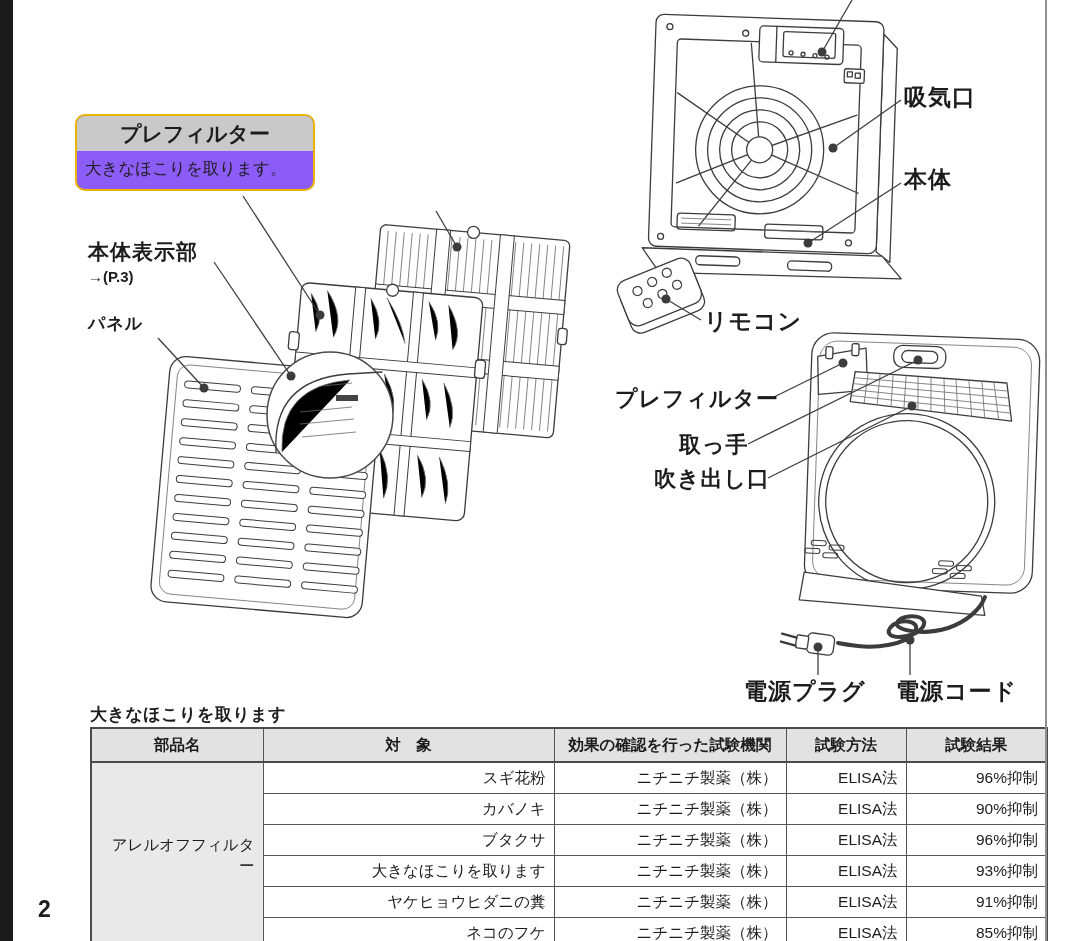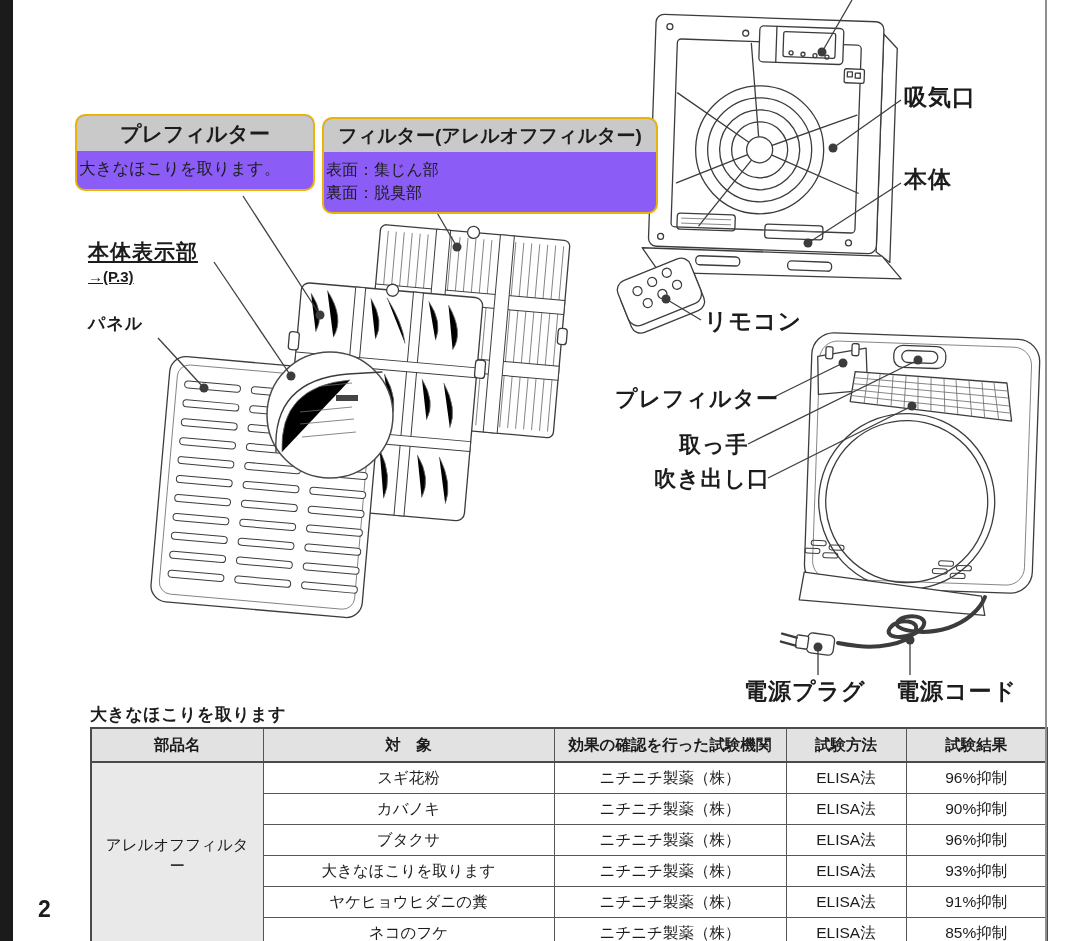--- a/index.html
+++ b/index.html
@@ -12,49 +12,49 @@
   #right-edge{left:1045px;top:0;width:2px;height:941px;background:#8f8f8f;}
   svg{position:absolute;left:0;top:0;}
   .lineart{stroke:#3c3c3c;fill:none;stroke-width:1.3;stroke-linecap:round;stroke-linejoin:round;}
   .fillw{fill:#fff;}
   .thin{stroke-width:0.8;stroke:#6a6a6a;}
   .leader{stroke:#3f3f3f;stroke-width:1.3;fill:none;}
   .dot{fill:#3c3c3c;stroke:none;}
 
   .callout{border:2px solid #eab308;border-radius:10px;overflow:hidden;background:#8b5cf6;}
   .callout .ttl{background:#c9c9c9;text-align:center;font-weight:bold;padding:4px 2px 3px;}
-  .callout .bd{padding:6px 2px 8px;font-size:16.5px;line-height:1.45;}
+  .callout .bd{padding:6px 8px 8px;font-size:16.5px;line-height:1.45;}
   #prefilter-box{left:75px;top:114px;width:236px;}
   #prefilter-box .ttl{font-size:21px;}
   #filter-box{left:322px;top:117px;width:332px;}
   #filter-box .ttl{font-size:19px;}
   #filter-box .bd{font-size:16px;}
 
   .plabel{font-size:22px;font-weight:600;white-space:nowrap;letter-spacing:1px;}
   .plabel.big{font-size:23px;}
-  #display-unit-label{left:88px;top:238px;text-decoration:underline;}
+  #display-unit-label{left:88px;top:238px;}
   #display-unit-label .l1{font-size:21px;font-weight:600;letter-spacing:1px;}
   #display-unit-label .l2{font-size:15px;font-weight:bold;margin-top:2px;}
   #panel-label{left:88px;top:312px;}
   #intake-label{left:904px;top:82px;}
   #body-label{left:904px;top:164px;}
   #remote-label{left:704px;top:306px;}
   #storage-label{left:615px;top:384px;}
   #handle-label{left:679px;top:430px;}
   #outlet-label{left:654px;top:464px;}
   #plug-label{left:744px;top:676px;}
   #cord-label{left:896px;top:676px;}
 
   #table-title{left:90px;top:703px;font-size:17px;font-weight:bold;letter-spacing:.5px;}
   #suppression-table{left:90px;top:727px;width:956px;border-collapse:collapse;table-layout:fixed;
     border:2.5px solid #4a4a4a;font-size:15.5px;}
   #suppression-table th,#suppression-table td{border:1.2px solid #555;padding:2px 8px;}
   #suppression-table th{background:#e2e2e2;font-weight:600;height:28px;text-align:center;}
   #suppression-table thead th{border-bottom:2px solid #4a4a4a;}
-  #suppression-table td{height:26px;text-align:center;background:#fff;}
+  #suppression-table td{height:26px;text-align:right;background:#fff;}
   #suppression-table td.part{background:#e9e9e9;vertical-align:middle;}
   #page-number{left:38px;top:896px;font-size:23px;font-weight:bold;}
 </style>
 </head>
 <body>
 
 <div id="page">
 
   <svg width="1080" height="941" viewBox="0 0 1080 941">
     <defs>
@@ -250,27 +250,20 @@
         <circle class="dot" cx="818" cy="647" r="4.5"></circle>
       <path class="leader" d="M910 643 L910 675"></path>
         <circle class="dot" cx="910" cy="640" r="4.5"></circle>
     </g>
   </svg>
 
   <div class="abs callout" id="prefilter-box">
     <div class="ttl">プレフィルター</div>
     <div class="bd">大きなほこりを取ります。</div>
   </div>
-  <div class="abs callout" id="filter-box">
-    <div class="ttl">フィルター(アレルオフフィルター)</div>
-    <div class="bd">
-      <div>表面：集じん部</div>
-      <div>裏面：脱臭部</div>
-    </div>
-  </div>
 
   <div class="abs" id="display-unit-label">
     <div class="l1">本体表示部</div>
     <div class="l2">→(P.3)</div>
   </div>
   <div class="abs plabel" id="panel-label" style="font-size:17px;">パネル</div>
   <div class="abs plabel big" id="intake-label">吸気口</div>
   <div class="abs plabel big" id="body-label">本体</div>
   <div class="abs plabel big" id="remote-label">リモコン</div>
   <div class="abs plabel" id="storage-label">プレフィルター</div>

